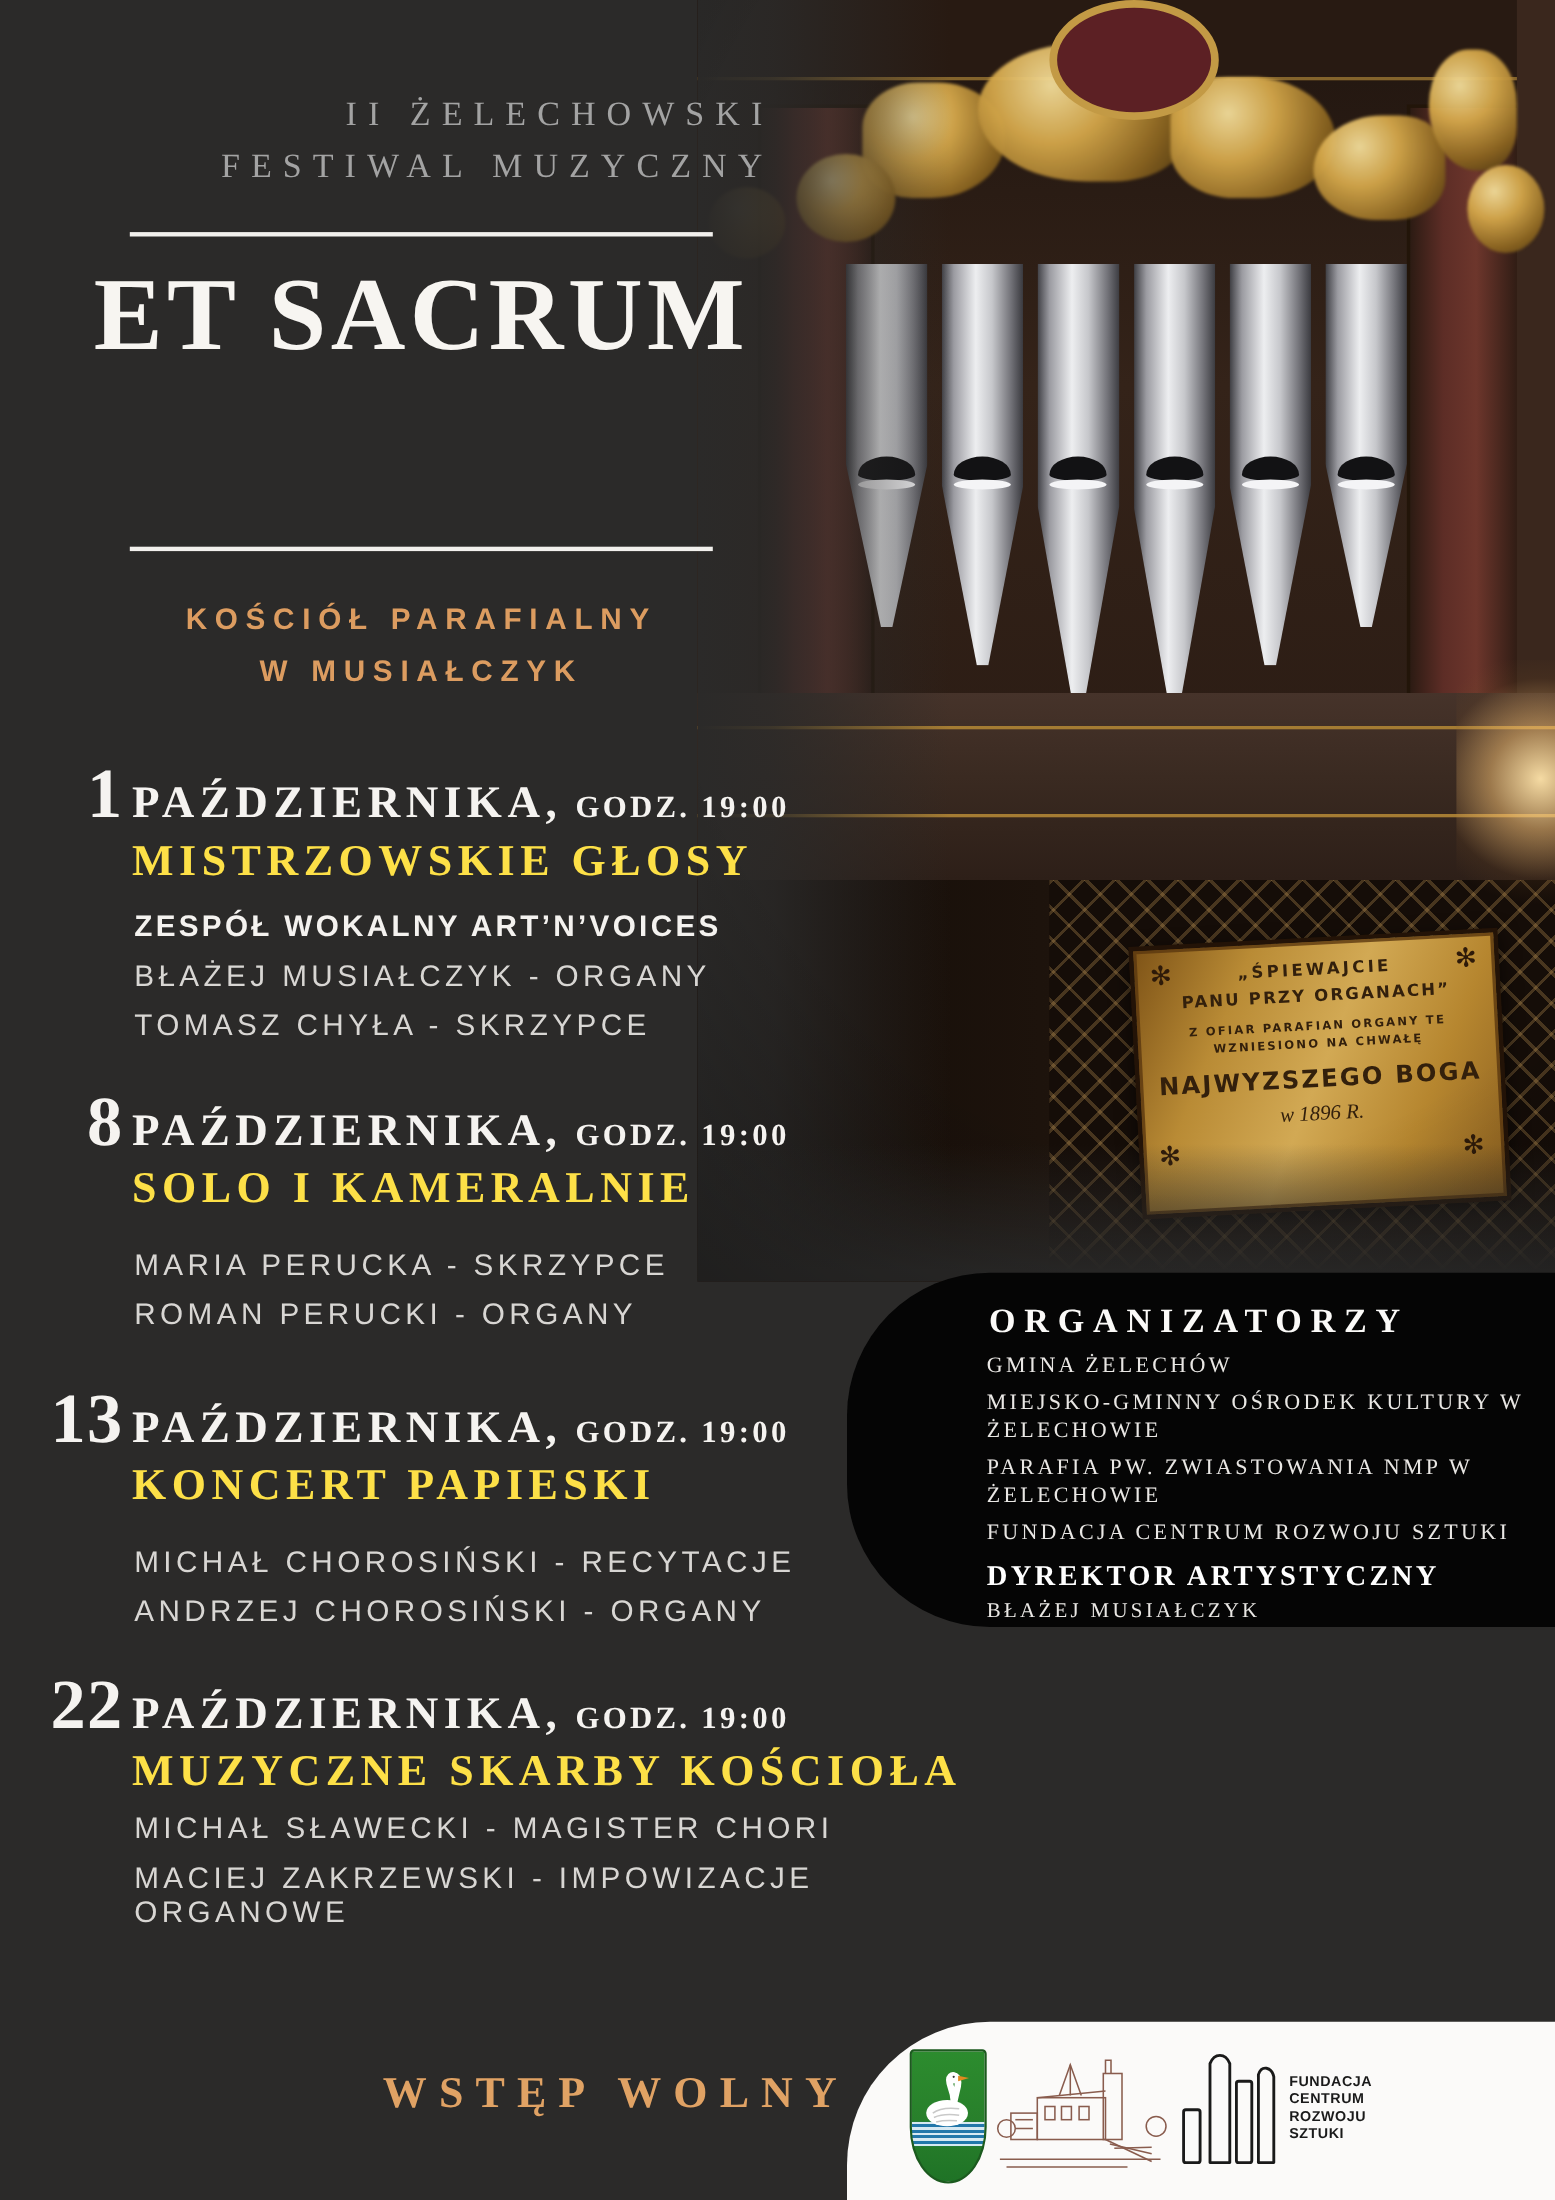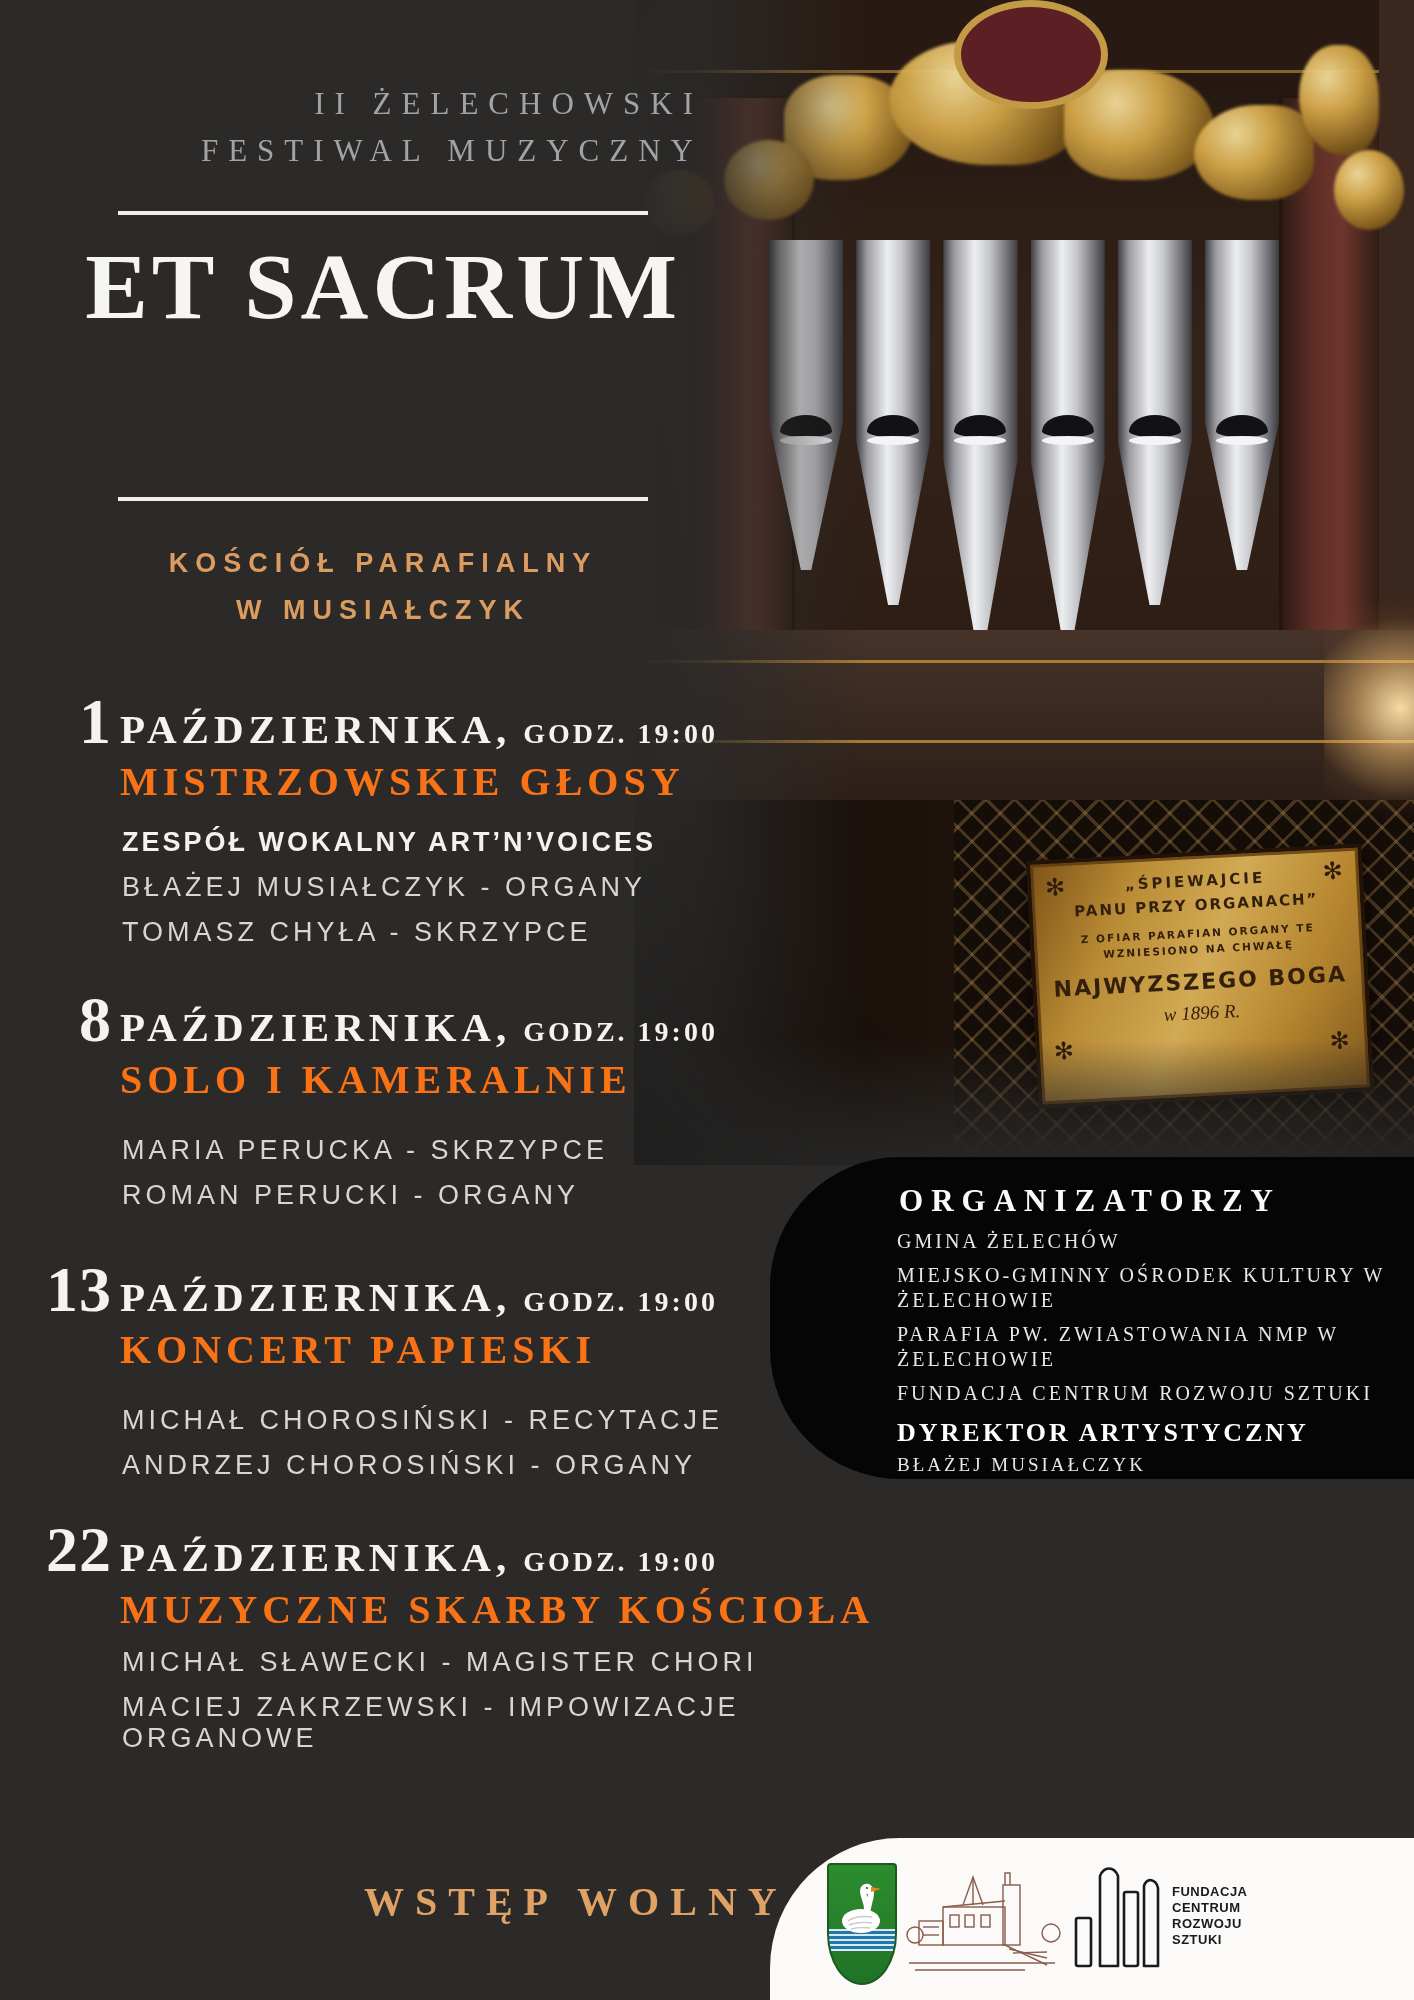--- a/index.html
+++ b/index.html
@@ -18,27 +18,27 @@
         letter-spacing:4px;color:#f7f5f1;}
   .venue{left:63px;top:540px;width:640px;text-align:center;
         font-weight:700;font-size:27px;line-height:47px;letter-spacing:7px;color:#dc9c60;}
 
   .event{position:absolute;left:30px;width:900px;}
   .date-row{display:flex;align-items:baseline;color:#f5f3f0;font-family:"Liberation Serif",serif;}
   .num{width:82px;text-align:right;font-weight:700;font-size:64px;line-height:64px;letter-spacing:1px;}
   .month{font-weight:700;font-size:41px;letter-spacing:5px;margin-left:8px;}
   .time{font-weight:700;font-size:28px;letter-spacing:3px;margin-left:12px;}
   .etitle{margin:4px 0 0 90px;font-family:"Liberation Serif",serif;font-weight:700;
-          font-size:40px;letter-spacing:5px;color:#f97316;}
+          font-size:40px;letter-spacing:5px;color:#fde047;}
   .ensemble{margin:22px 0 0 92px;font-weight:700;font-size:27px;letter-spacing:3px;color:#f4f2ef;}
   .performer{margin:14px 0 0 92px;font-weight:400;font-size:27px;letter-spacing:4px;color:#d8d6d3;}
   .e1{top:690px;} .e2{top:988px;} .e3{top:1258px;} .e4{top:1518px;}
   .gap-top{margin-top:32px;}
 
-  .admission{left:364px;top:1878px;font-family:"Liberation Serif",serif;font-weight:700;
+  .admission{left:348px;top:1878px;font-family:"Liberation Serif",serif;font-weight:700;
              font-size:40px;letter-spacing:11px;color:#e0a264;text-align:center;}
 
   
   .photo{left:634px;top:0;width:780px;height:1165px;overflow:hidden;
          background:linear-gradient(180deg,#20150f 0%,#342319 30%,#2b1c14 62%,#1b110c 100%);}
   .photo .cornice{left:0;top:0;width:780px;height:70px;background:#281a12;border-bottom:3px solid #84642c;}
   .photo .colL{left:55px;top:95px;width:100px;height:560px;
          background:linear-gradient(90deg,#2c1b13,#5d2d26 30%,#6d362c 60%,#2c1b13);border:3px solid #221509;}
   .photo .colR{left:645px;top:95px;width:100px;height:560px;
          background:linear-gradient(90deg,#2c1b13,#5d2d26 30%,#6d362c 60%,#2c1b13);border:3px solid #221509;}

